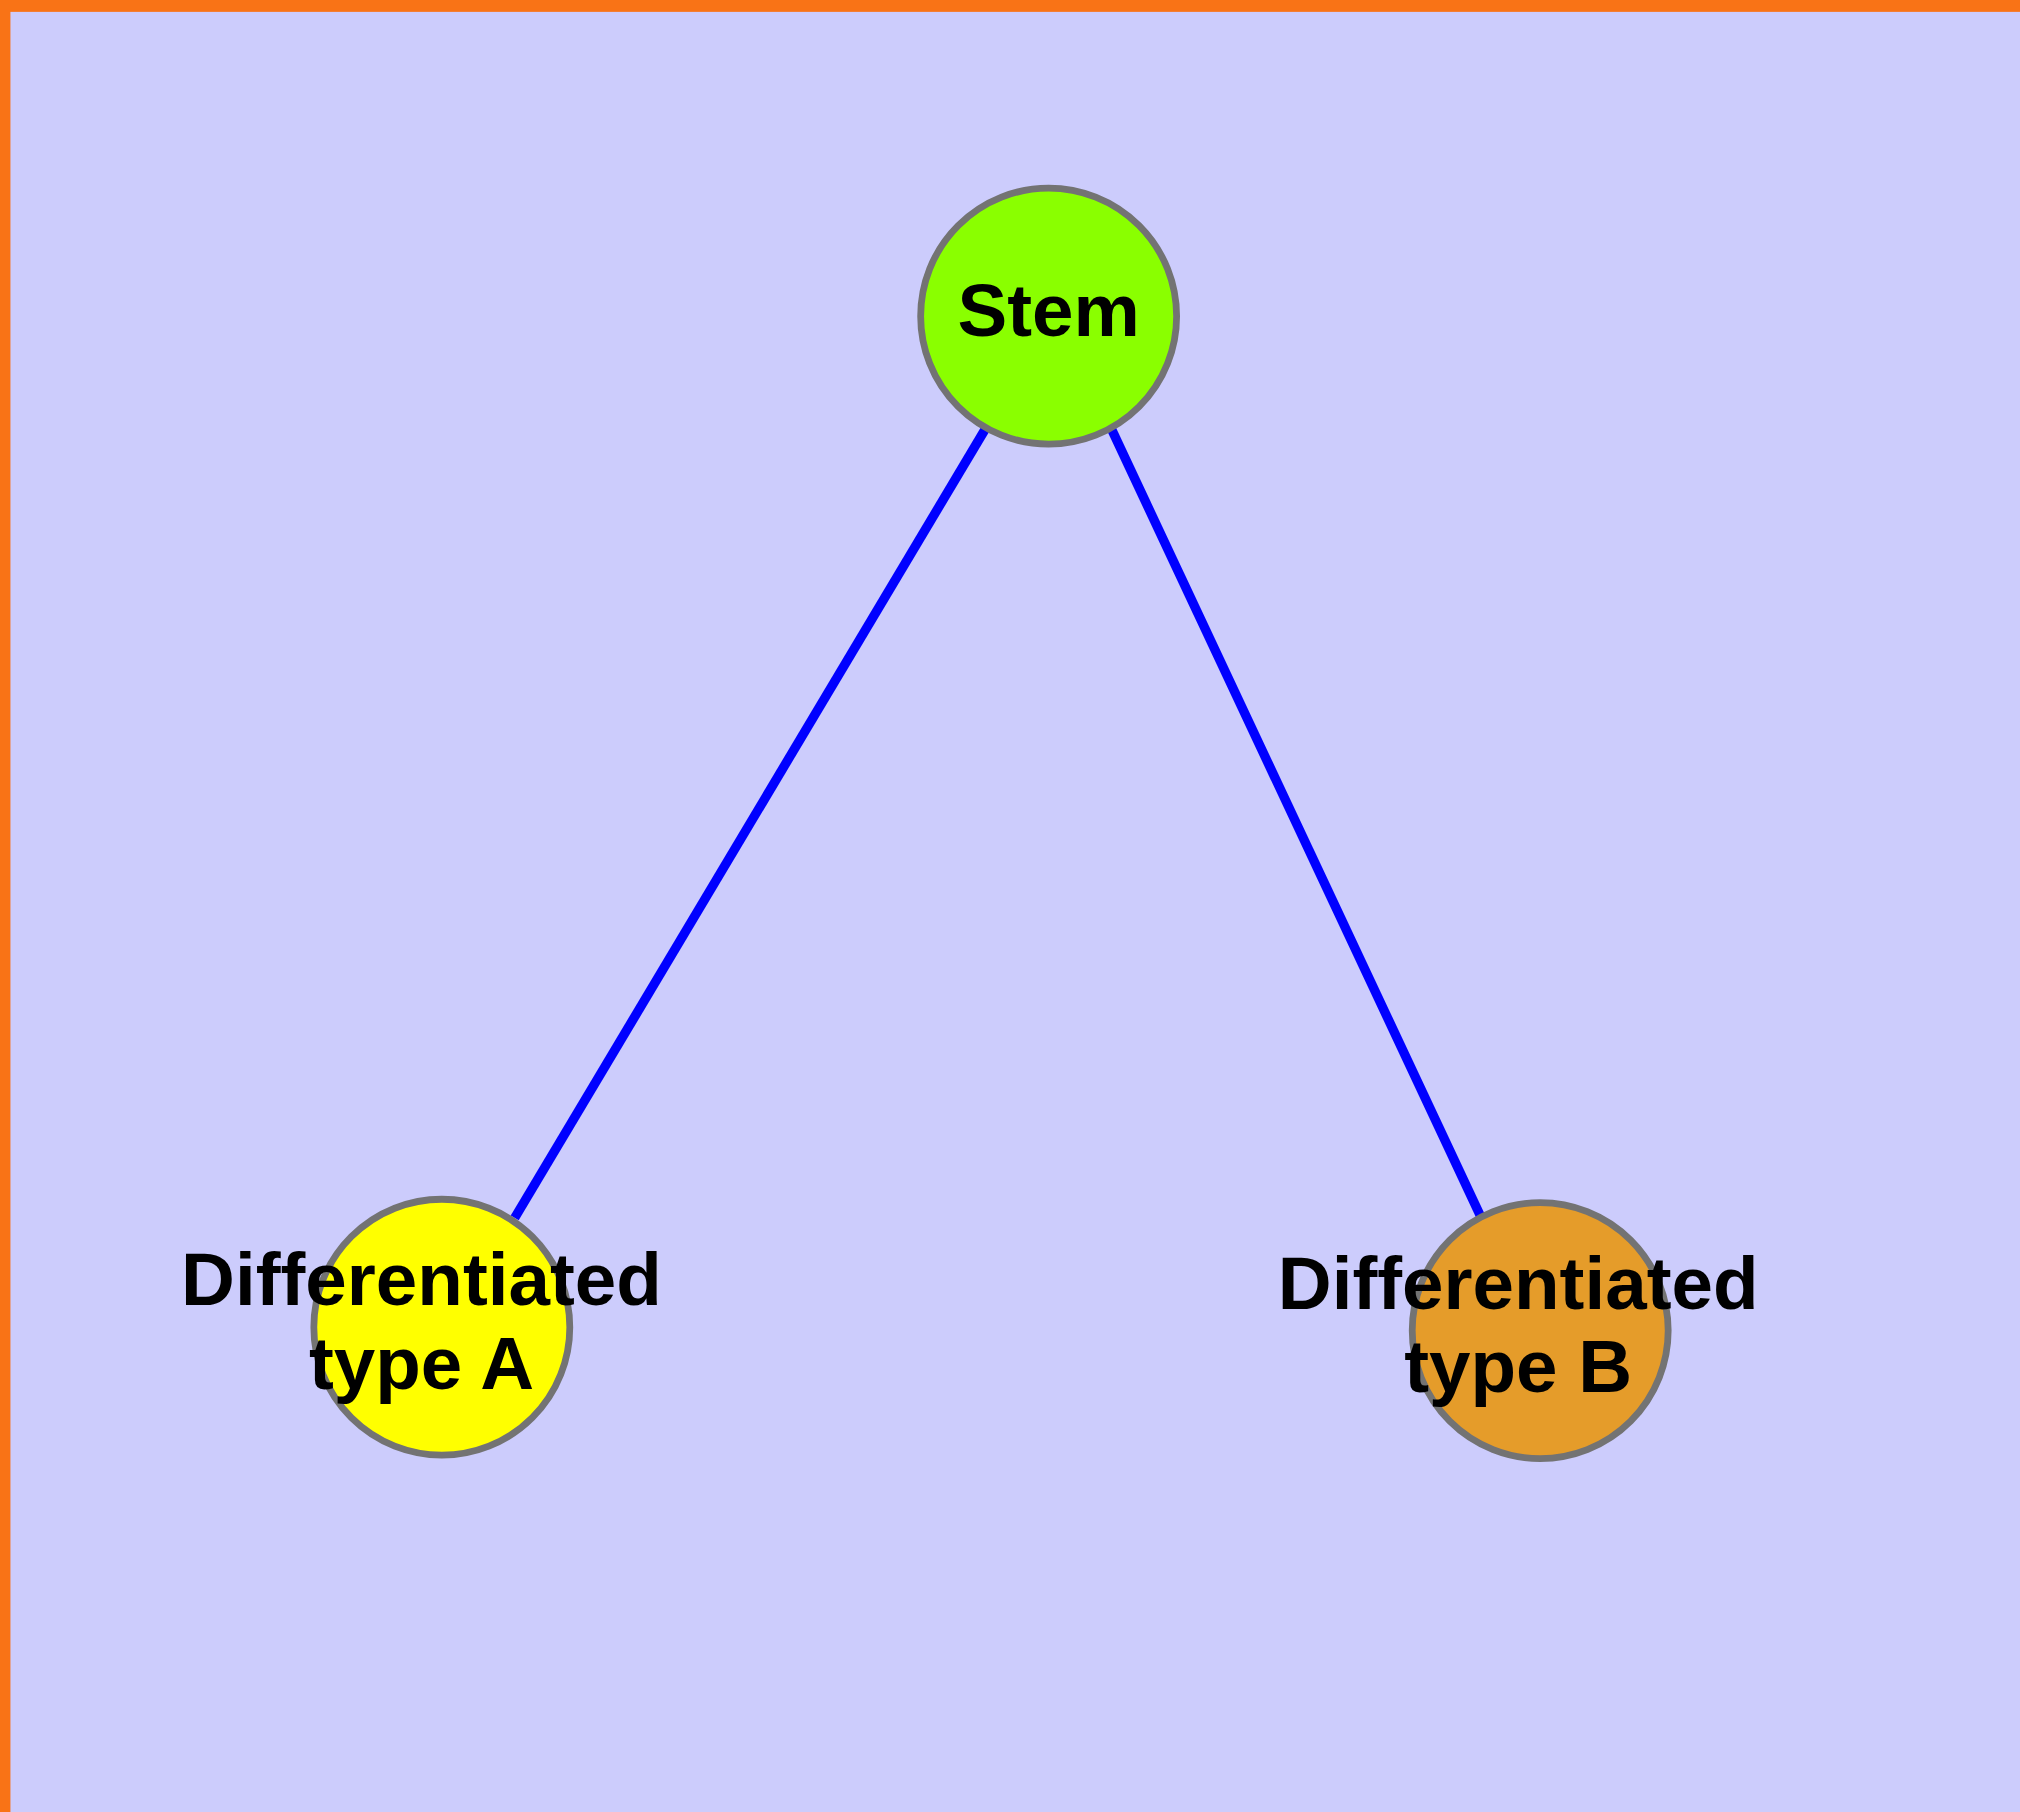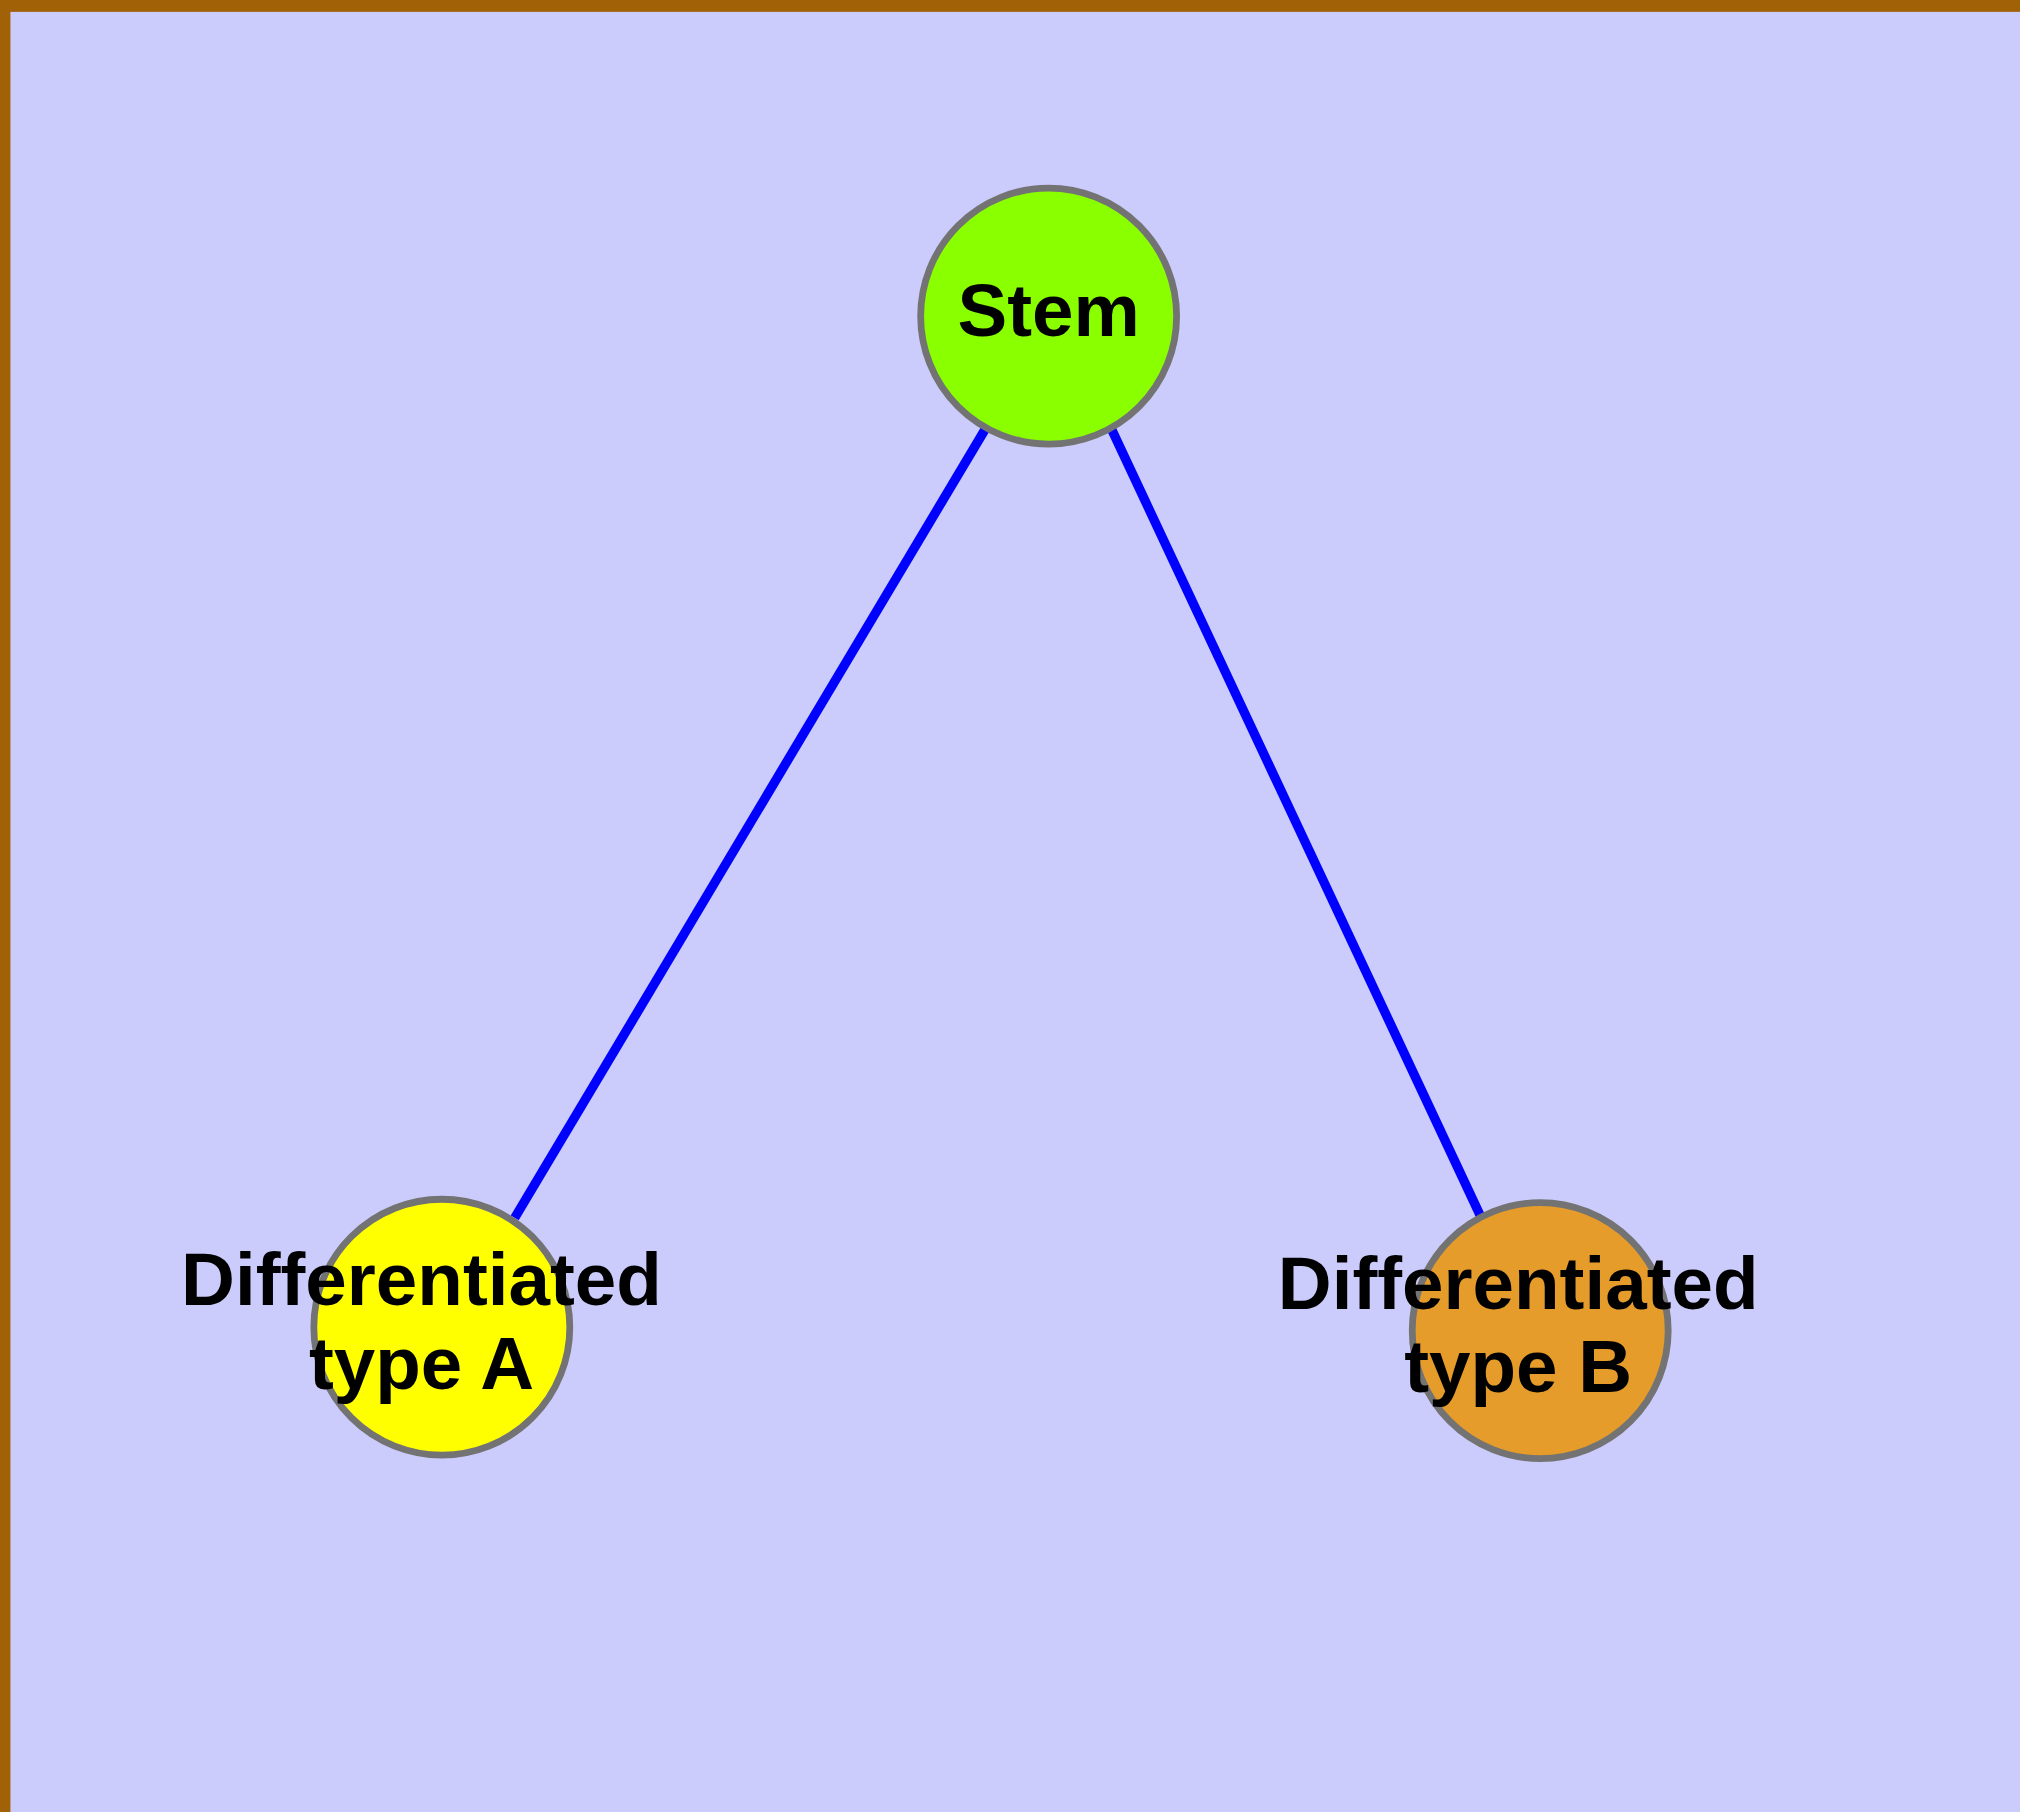--- a/index.html
+++ b/index.html
@@ -4,21 +4,21 @@
 <style>
   html, body {
     margin: 0;
     padding: 0;
     background: #ffffff;
   }
   #canvas-root {
     position: relative;
     width: 2021px;
     height: 1812px;
-    background: #a16207;
+    background: #f97316;
     overflow: hidden;
     font-family: "Liberation Sans", sans-serif;
   }
   #graph-svg {
     position: absolute;
     top: 0;
     left: 0;
     width: 2021px;
     height: 1812px;
     display: block;

